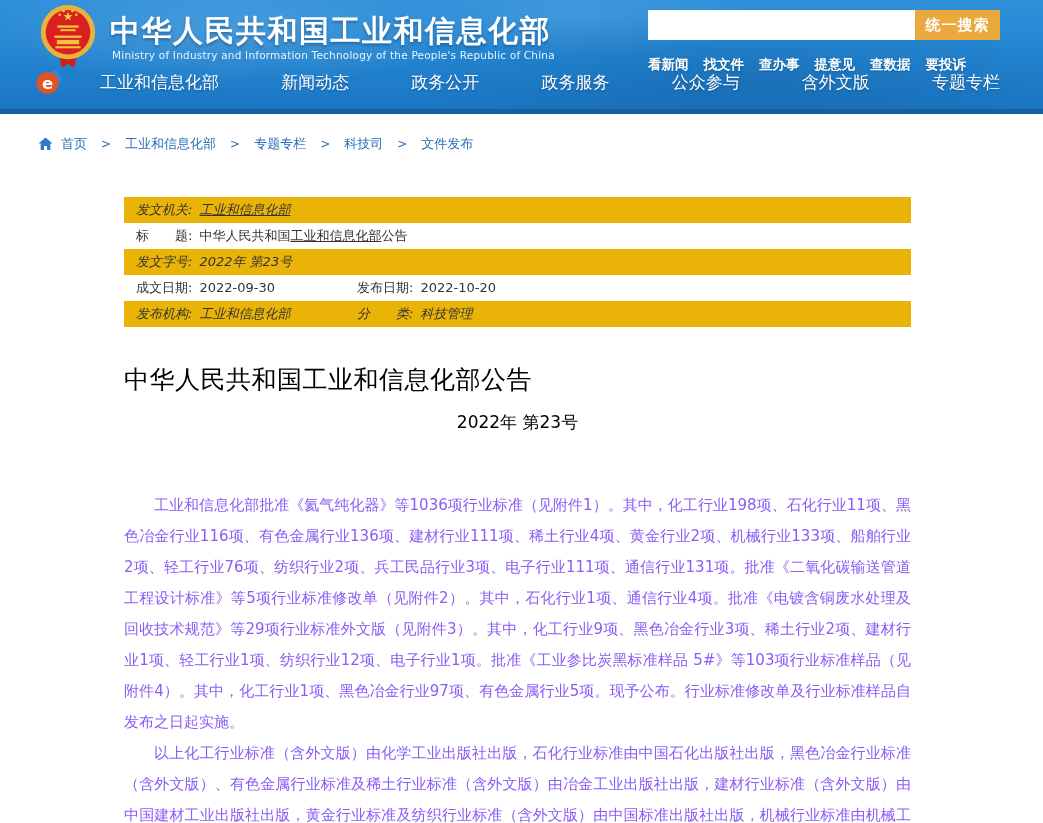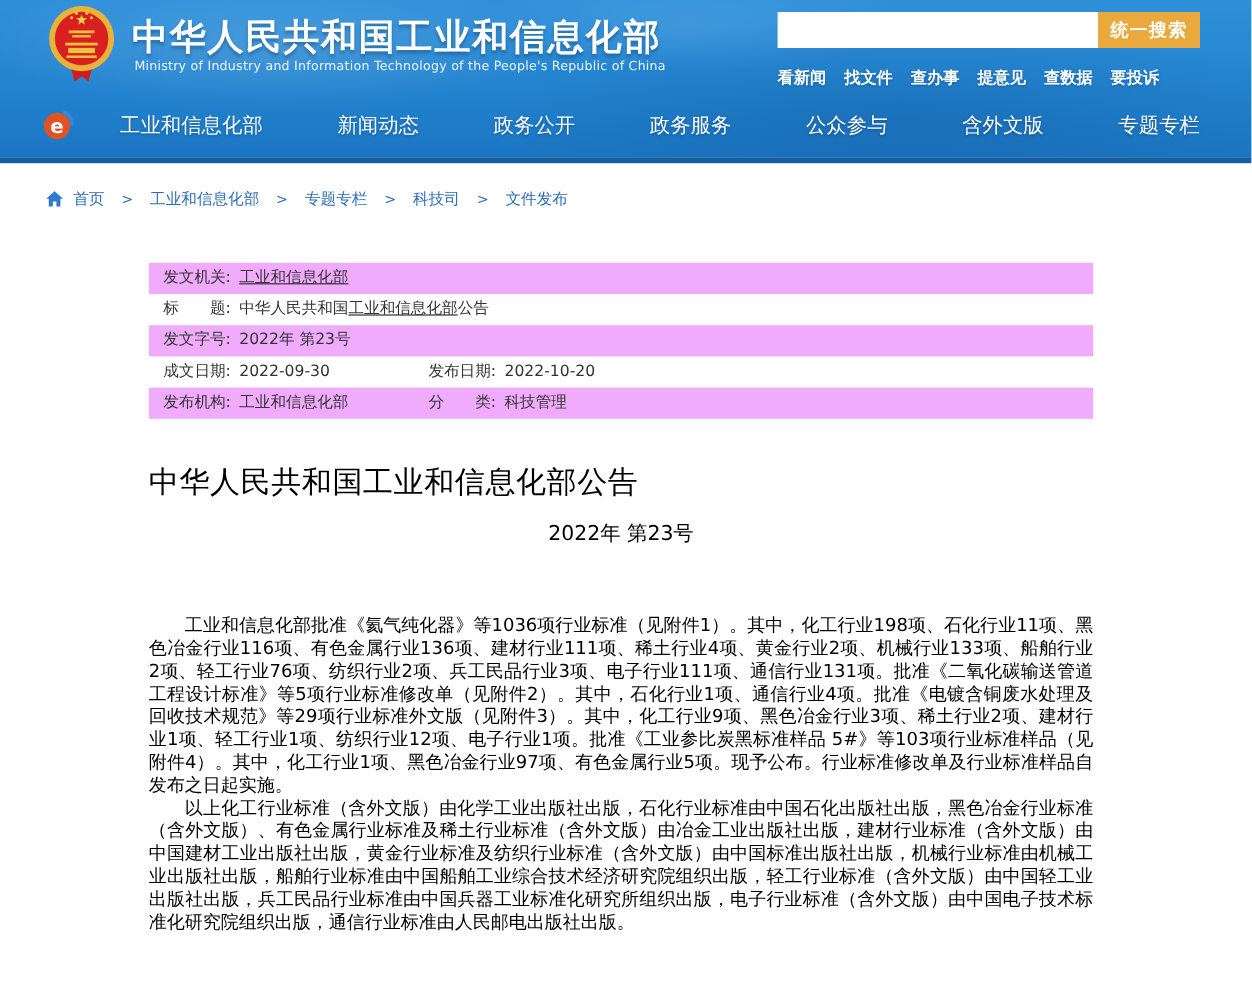--- a/index.html
+++ b/index.html
@@ -1,21 +1,21 @@
 <!DOCTYPE html>
 <html><head>
 <meta charset="utf-8">
 <style>
   * { box-sizing: border-box; margin: 0; padding: 0; }
   html,body { width:1043px; height:823px; overflow:hidden; background:#fff;
     font-family:"DejaVu Sans","Liberation Sans",sans-serif; }
 
   
   .header{
-    position:relative; height:136px;
+    position:relative; height:114px;
     background:
       radial-gradient(ellipse 420px 90px at 22% 28%, rgba(255,255,255,.14), transparent 60%),
       radial-gradient(ellipse 520px 120px at 72% 75%, rgba(8,54,110,.18), transparent 65%),
       radial-gradient(ellipse 300px 70px at 55% 15%, rgba(255,255,255,.10), transparent 60%),
       linear-gradient(180deg,#2f90da 0%, #2283cf 55%, #1b76c2 100%);
     border-bottom:5px solid #165f9e;
   }
   .emblem{ position:absolute; left:37px; top:3px; width:62px; height:68px; }
   .site-title{ position:absolute; left:110px; top:11px; color:#fff; font-size:30px;
     font-weight:bold; letter-spacing:1.5px; text-shadow:0 2px 3px rgba(0,30,70,.35); white-space:nowrap; }
@@ -45,31 +45,31 @@
     font-size:13px; color:#2a6db8; }
   .breadcrumb a{ color:#2a6db8; text-decoration:none; cursor:pointer; white-space:nowrap; }
   .breadcrumb .sep{ color:#2a6db8; font-size:12px; }
   .home-icon{ width:15px; height:14px; display:inline-block; }
 
   
   .content{ width:787px; margin-left:124px; }
 
   .meta-table{ margin-top:44px; font-size:13px; color:#333; }
   .meta-row{ height:26px; line-height:26px; display:flex; }
-  .meta-row.shaded{ background:#f0abfc; }
+  .meta-row.shaded{ background:#eab308;font-style:italic; }
   .meta-cell{ padding-left:12px; white-space:nowrap; }
   .meta-cell:first-child{ min-width:221px; }
   .meta-label{ margin-right:7px; }
   .meta-link{ color:#333; text-decoration:underline; cursor:pointer; }
 
   .article-title{ margin-top:36px; text-align:left; font-size:25px; font-weight:normal;
     color:#000; letter-spacing:.5px; }
   .article-subtitle{ margin-top:15px; text-align:center; font-size:17px; color:#000; }
   .article-body{ margin-top:56px; }
-  .article-body p{ font-size:15px; line-height:19px; color:#000000; text-align:justify;
+  .article-body p{ font-size:15px; line-height:31px; color:#8b5cf6; text-align:justify;
     text-indent:2em; }
 </style>
 </head>
 <body>
 
 <div class="header">
   <div class="emblem">
     <svg viewBox="0 0 64 70" width="62" height="68">
       <polygon points="22,52 42,52 38,67 32,62.5 26,67" fill="#cf1f1d"></polygon>
       <circle cx="32" cy="30" r="28" fill="#e9b23b"></circle>

